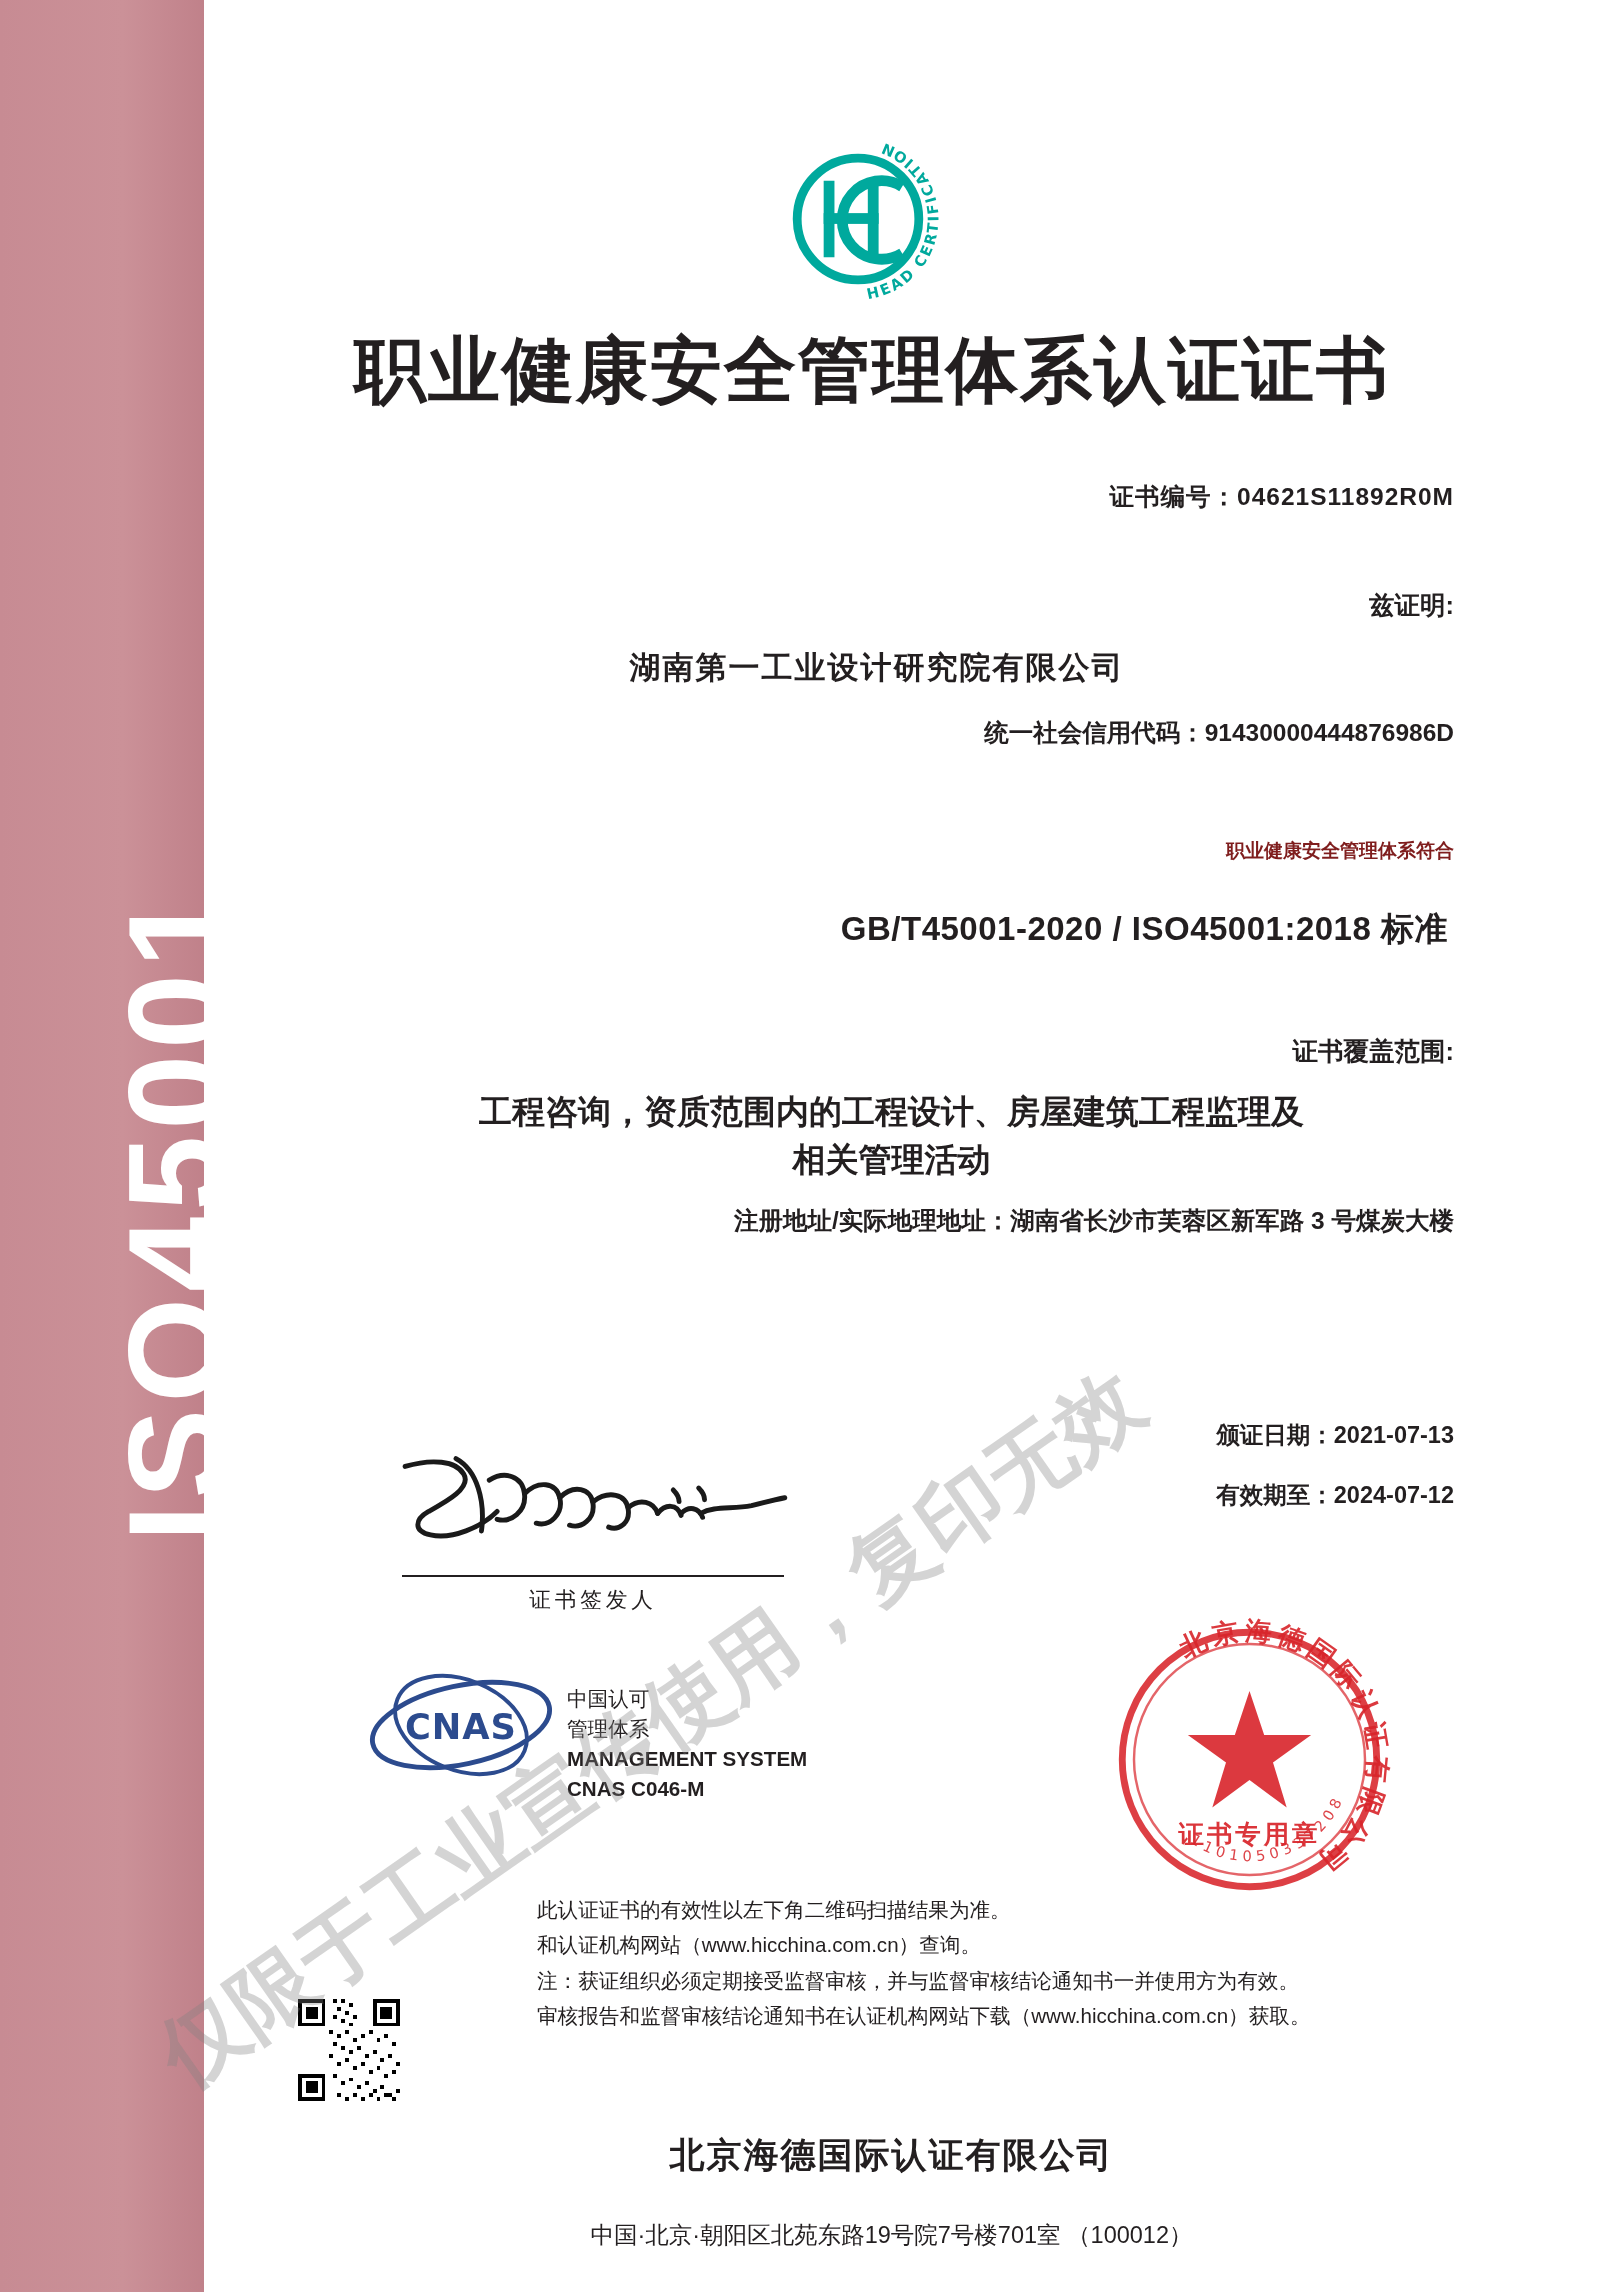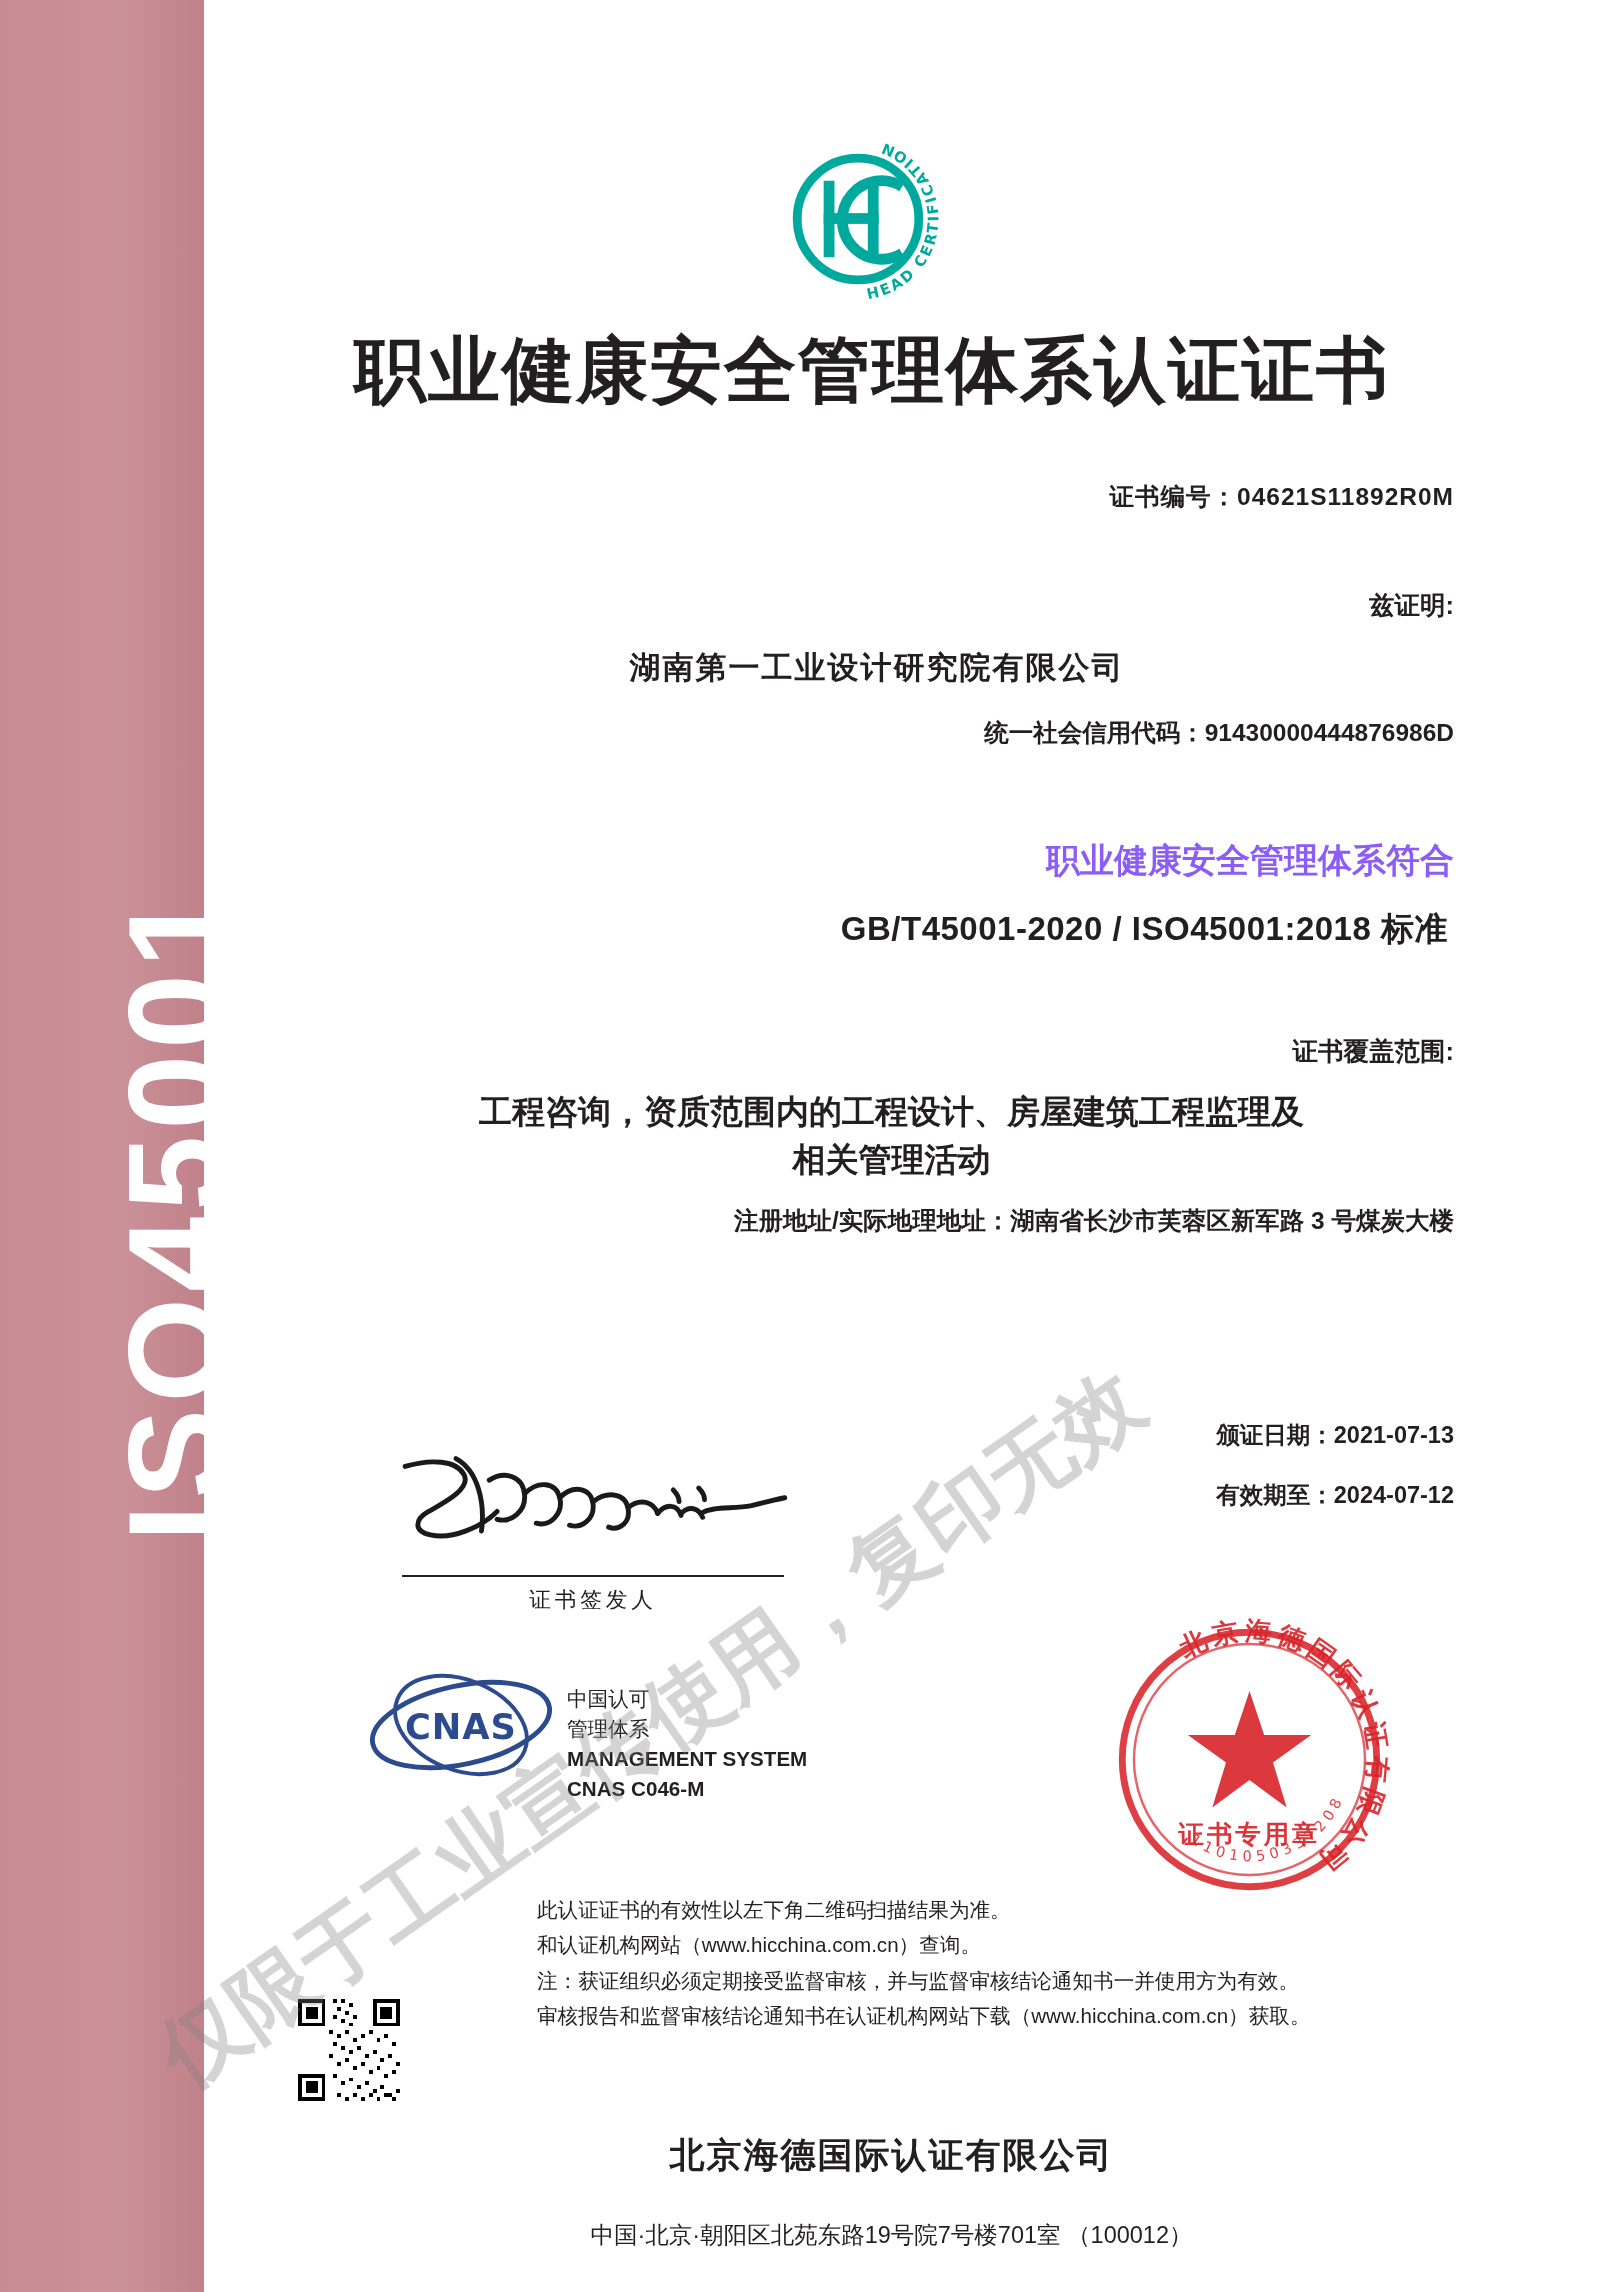--- a/index.html
+++ b/index.html
@@ -121,23 +121,23 @@
     top: 716px;
     font-size: 24.5px;
     font-weight: bold;
     color: #231f20;
   }
 
   .conform-line {
     position: absolute;
     right: 167px;
     top: 838px;
-    font-size: 34px;
-    font-weight: bold;
-    color: #8b5cf6;
+    font-size: 19px;
+    font-weight: bold;
+    color: #7f1d1d;
   }
   .standard-line {
     position: absolute;
     right: 173px;
     top: 907px;
     font-size: 33px;
     font-weight: bold;
     color: #231f20;
     letter-spacing: 0.5px;
   }

